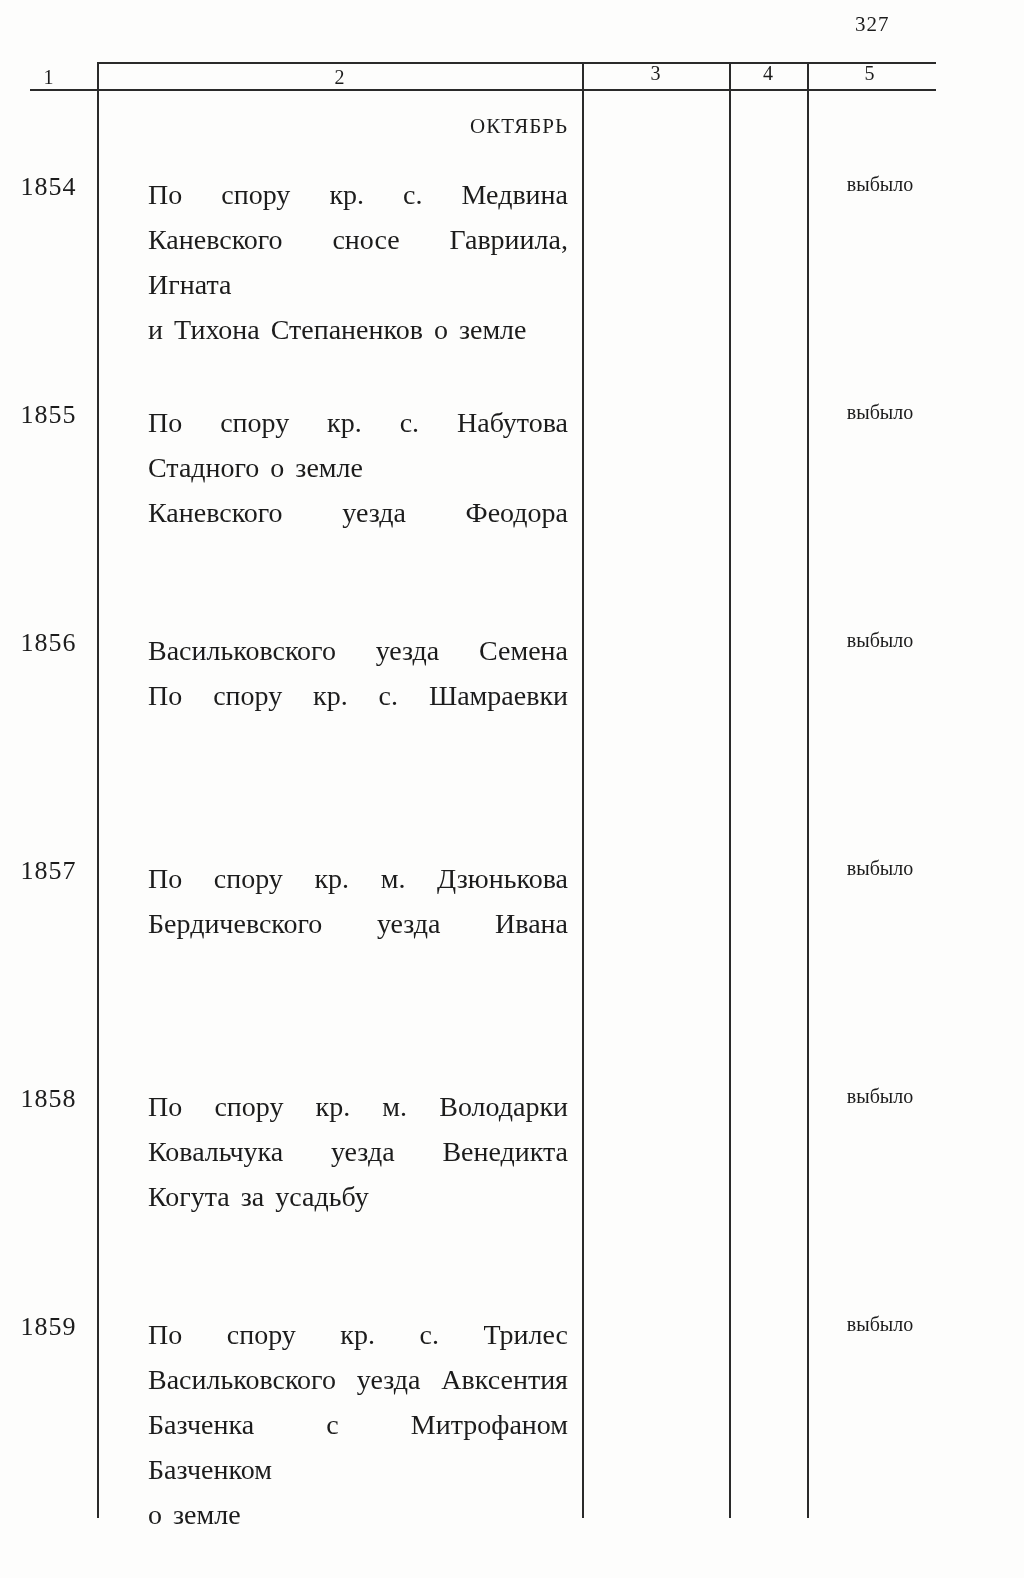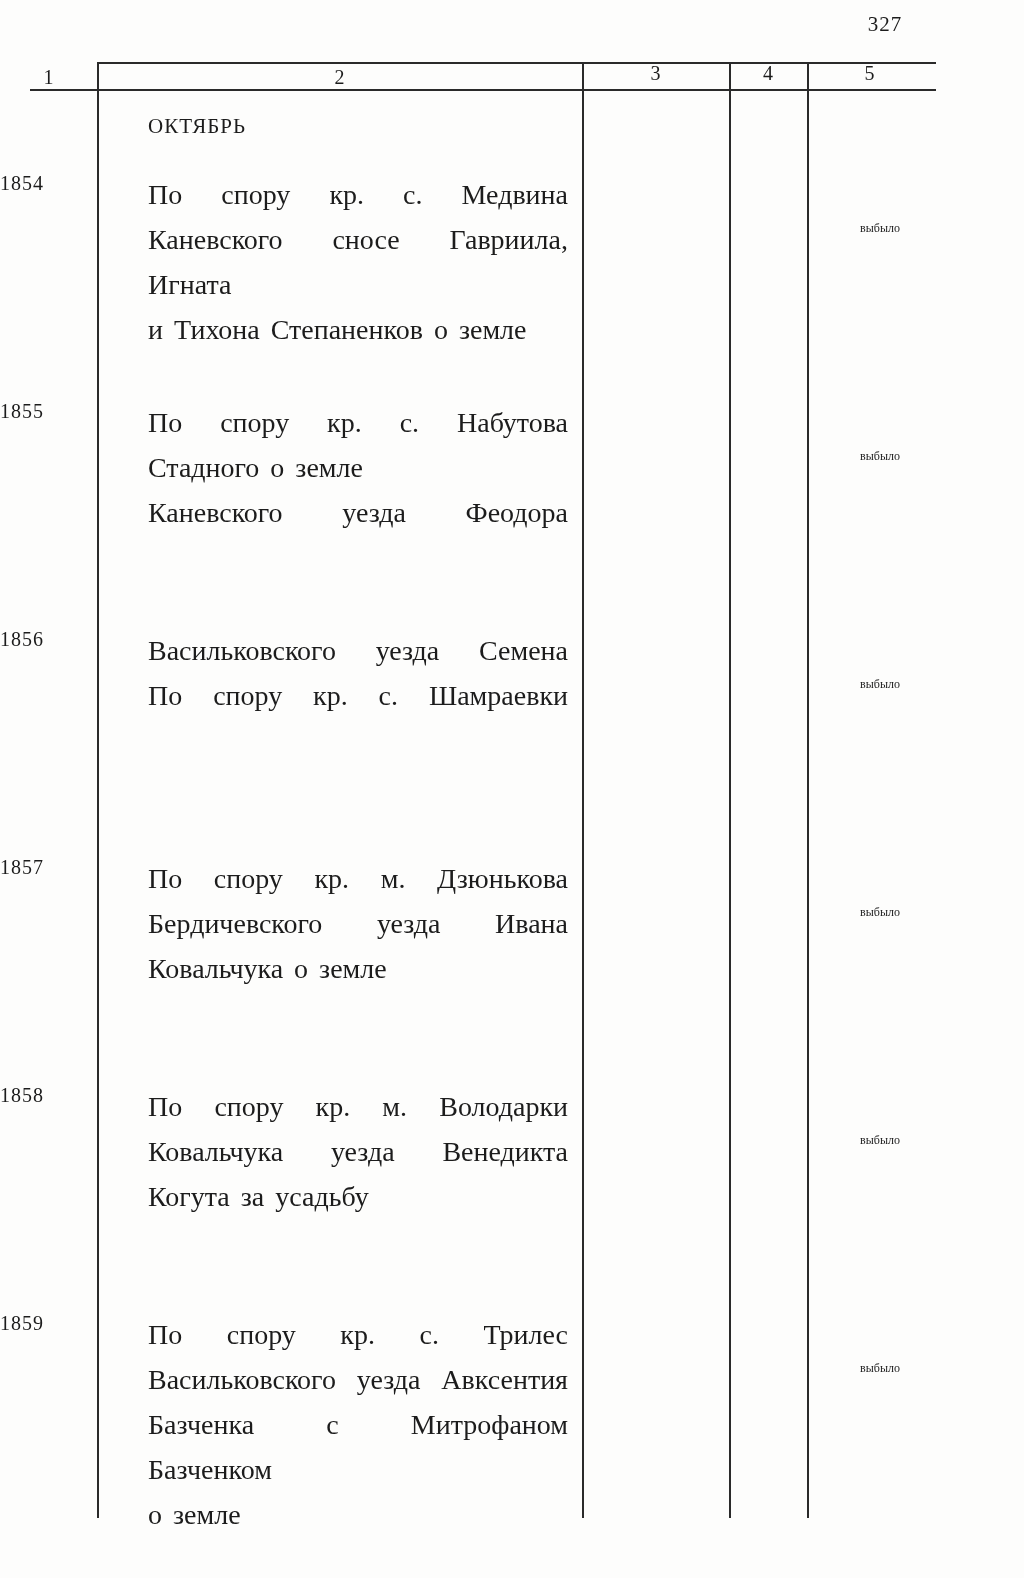--- a/index.html
+++ b/index.html
@@ -16,21 +16,20 @@
     color: #1c1c1c;
     font-family: "Liberation Serif", "DejaVu Serif", serif;
     overflow: hidden;
   }
   .page-number {
     position: absolute;
     top: 12px;
     left: 855px;
     width: 60px;
     font-size: 21px;
-    text-align: center;
     letter-spacing: 1px;
   }
   
   .hline {
     position: absolute;
     height: 2px;
     background: #2a2a2a;
   }
   .hline.top {
     top: 62px;
@@ -64,42 +63,42 @@
   .col-head.ch2 { left: 97px;  width: 485px; top: 66px; }
   .col-head.ch3 { left: 582px; width: 147px; top: 62px; }
   .col-head.ch4 { left: 729px; width: 78px;  top: 62px; }
   .col-head.ch5 { left: 807px; width: 125px; top: 62px; }
   
   .month {
     position: absolute;
     top: 114px;
     left: 148px;
     width: 420px;
-    text-align: left;
+    text-align: right;
     font-size: 21px;
     letter-spacing: 1px;
   }
   
   .rows {
     position: absolute;
     top: 172px;
     left: 0;
     width: 1024px;
   }
   .row {
     position: relative;
     height: 228px;
   }
   .row-num {
     position: absolute;
     top: 0;
     left: 0;
     width: 97px;
-    text-align: left;
-    font-size: 20px;
+    text-align: center;
+    font-size: 26px;
     letter-spacing: 1px;
   }
   .row-text {
     position: absolute;
     top: 0;
     left: 148px;
     width: 420px;
     font-size: 28px;
     line-height: 45px;
   }
@@ -111,22 +110,21 @@
   .line.last {
     text-align-last: left;
     word-spacing: 4px;
   }
   .row-status {
     position: absolute;
     top: 1px;
     left: 800px;
     width: 160px;
     text-align: center;
-    font-size: 12px;
-    margin-top: 48px;
+    font-size: 20px;
   }
 </style>
 </head>
 <body>
 
 <div class="page">
 
   <div class="page-number">327</div>
 
   <div class="hline top"></div>
@@ -173,21 +171,20 @@
           <div class="line">По спору кр. с. Шамраевки</div>
         </div>
     <div class="row-status">выбыло</div>
   </div>
 
   <div class="row">
     <div class="row-num">1857</div>
     <div class="row-text">
           <div class="line">По спору кр. м. Дзюнькова</div>
           <div class="line">Бердичевского уезда Ивана</div>
-          <div class="line last">Ковальчука о земле</div>
         </div>
     <div class="row-status">выбыло</div>
   </div>
 
   <div class="row">
     <div class="row-num">1858</div>
     <div class="row-text">
           <div class="line">По спору кр. м. Володарки</div>
           <div class="line">Ковальчука уезда Венедикта</div>
           <div class="line last">Когута за усадьбу</div>

